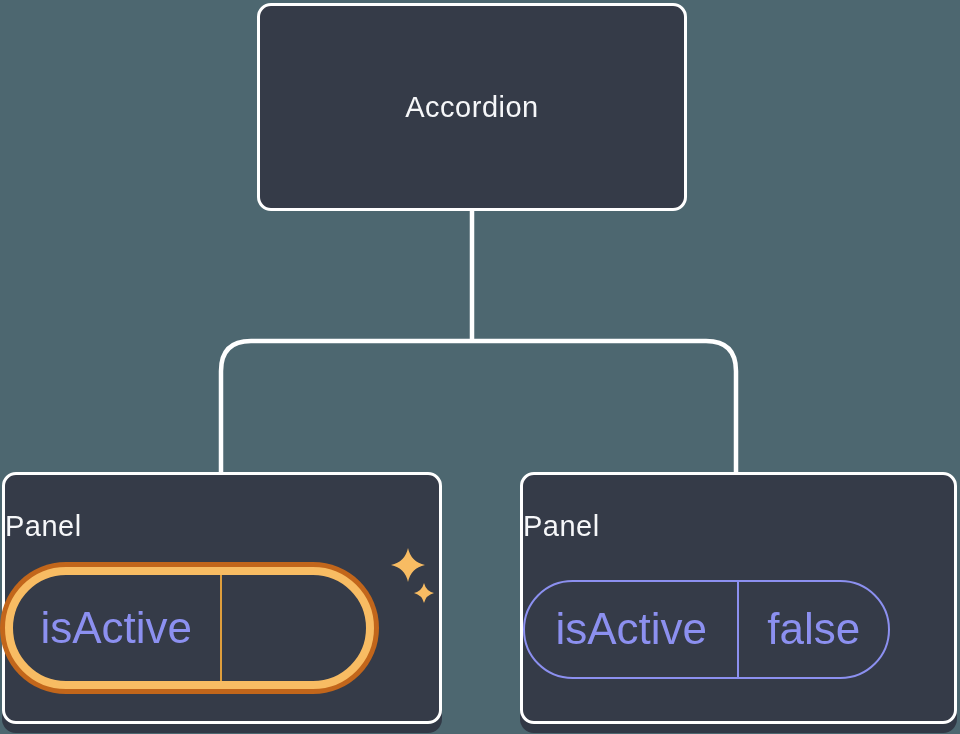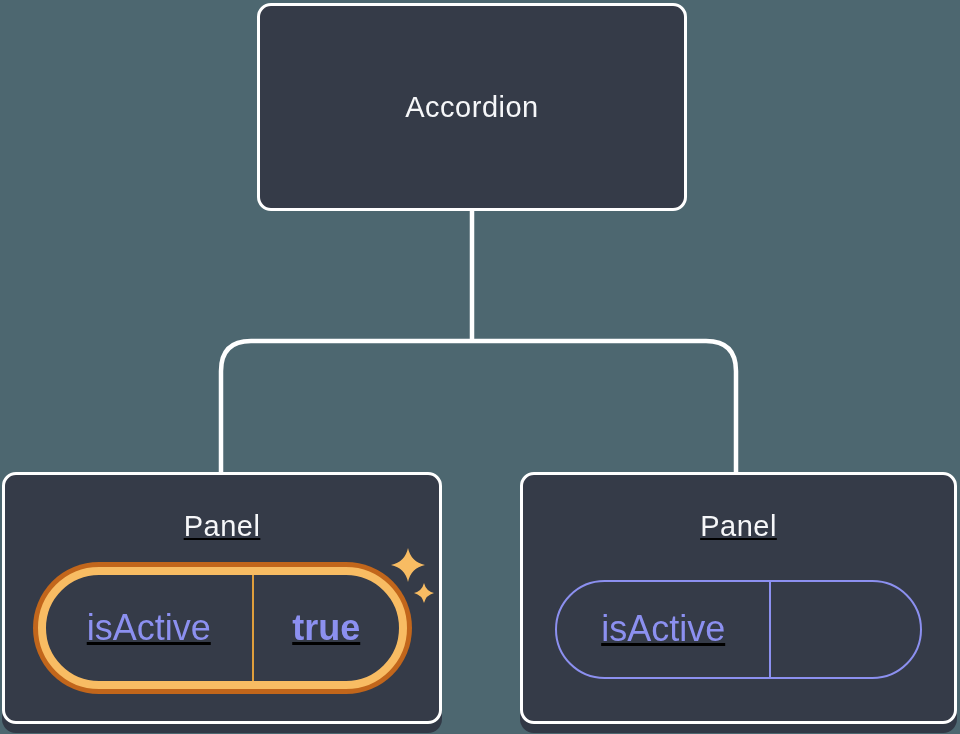--- a/index.html
+++ b/index.html
@@ -31,43 +31,42 @@
     color:var(--title-text);
     font-size:29px;font-weight:500;letter-spacing:0.5px;line-height:1.2;
   }
   #accordion-card{
     left:257px;top:3px;width:430px;height:208px;
     display:flex;align-items:center;justify-content:center;
   }
   svg.connector{position:absolute;left:0;top:0;width:960px;height:734px;pointer-events:none;}
   svg.connector path{stroke:var(--connector);stroke-width:4.5;fill:none;}
   .panel{
-    display:flex;flex-direction:column;align-items:center;
+    display:flex;flex-direction:column;
     box-shadow:0 9px 0 0 var(--card-shadow);
-    text-decoration:underline;
   }
   #panel-left{left:2px;top:472px;width:440px;height:252px;}
   #panel-right{left:520px;top:472px;width:437px;height:252px;}
   .panel-title{margin-top:34px;}
   .pill{
     display:flex;align-items:stretch;box-sizing:border-box;
     border-radius:999px;overflow:hidden;background:var(--card-background);
   }
   .pill-active{
     margin-top:23px;width:369px;height:122px;
     border:8px solid var(--highlight-ring-inner);
     box-shadow:0 0 0 5px var(--highlight-ring-outer);
   }
   .pill-normal{
     margin-top:36px;width:367px;height:99px;
     border:2px solid var(--state-text);
   }
   .cell{
     display:flex;align-items:center;justify-content:center;
-    font-size:36px;color:var(--state-text);
+    font-size:44px;color:var(--state-text);
   }
   .cell-prop{flex:0 0 58.5%;}
   .cell-value{flex:1 1 auto;}
   .pill-divider{width:2px;flex:0 0 2px;}
   .pill-active .pill-divider{background:var(--highlight-divider);}
   .pill-normal .pill-divider{background:var(--state-text);}
   .pill-active .cell-value{font-weight:700;}
   .sparkles{position:absolute;left:366px;top:72px;width:70px;height:70px;z-index:3;}
   .sparkles path{fill:var(--sparkle);}
 </style>
@@ -83,29 +82,29 @@
 
   <div class="card" id="accordion-card">
     <span class="node-label">Accordion</span>
   </div>
 
   <div class="card panel" id="panel-left">
     <span class="node-label panel-title">Panel</span>
     <div class="pill pill-active">
       <div class="cell cell-prop">isActive</div>
       <div class="pill-divider"></div>
-      <div class="cell cell-value">true</div>
     </div>
     <svg class="sparkles" viewBox="0 0 70 70" xmlns="http://www.w3.org/2000/svg" aria-hidden="true">
       <path d="M37 1 Q40 15 54 18 Q40 21 37 35 Q34 21 20 18 Q34 15 37 1"></path>
       <path d="M53 36 Q55 44 63 46 Q55 48 53 56 Q51 48 43 46 Q51 44 53 36"></path>
     </svg>
   </div>
 
   <div class="card panel" id="panel-right">
     <span class="node-label panel-title">Panel</span>
     <div class="pill pill-normal">
       <div class="cell cell-prop">isActive</div>
       <div class="pill-divider"></div>
+      <div class="cell cell-value">false</div>
     </div>
   </div>
 
 </div>
 
 </body></html>

